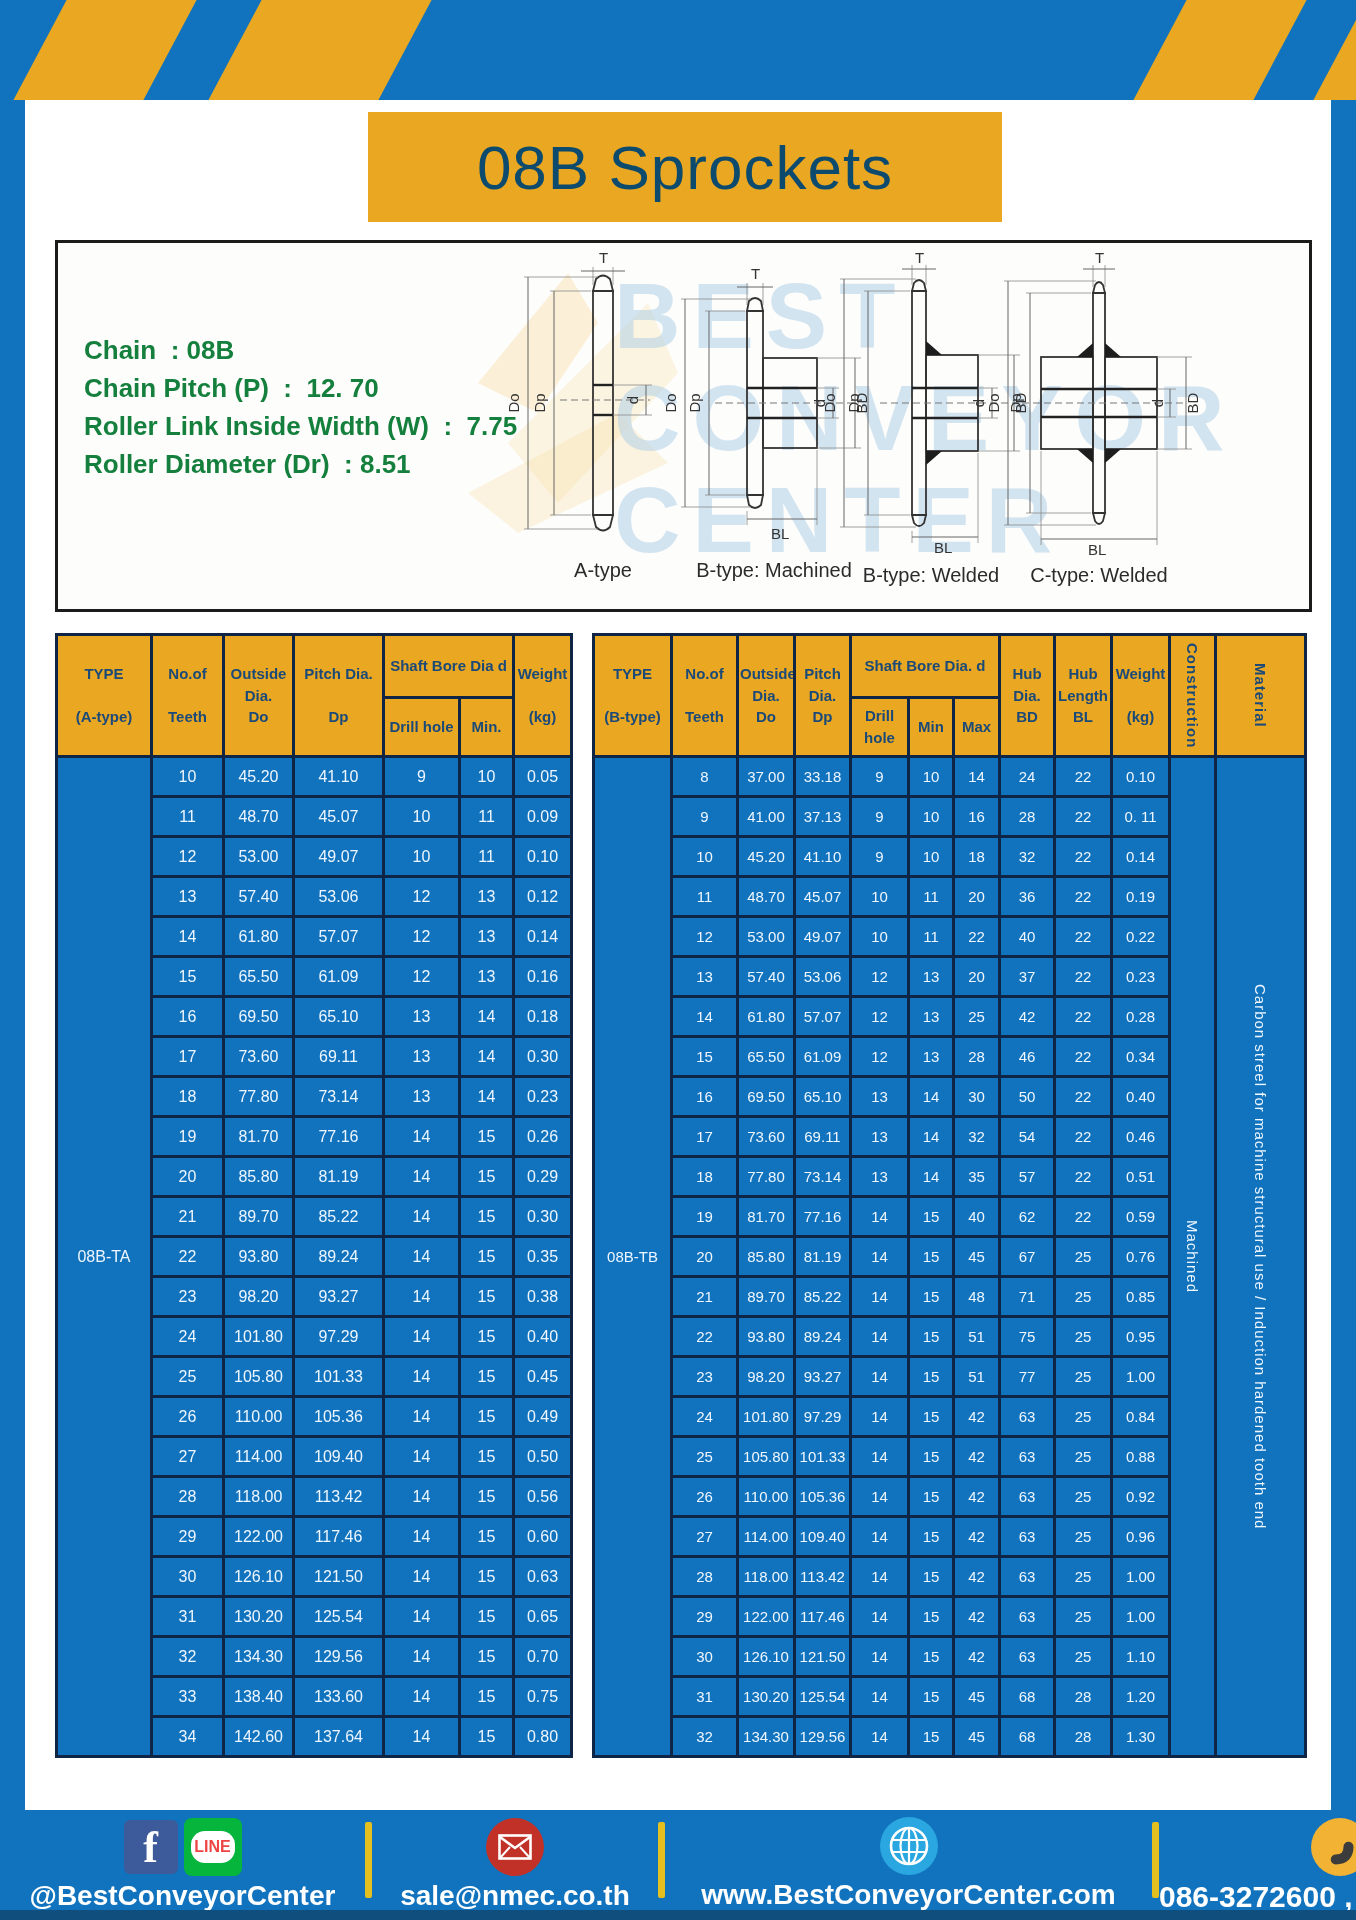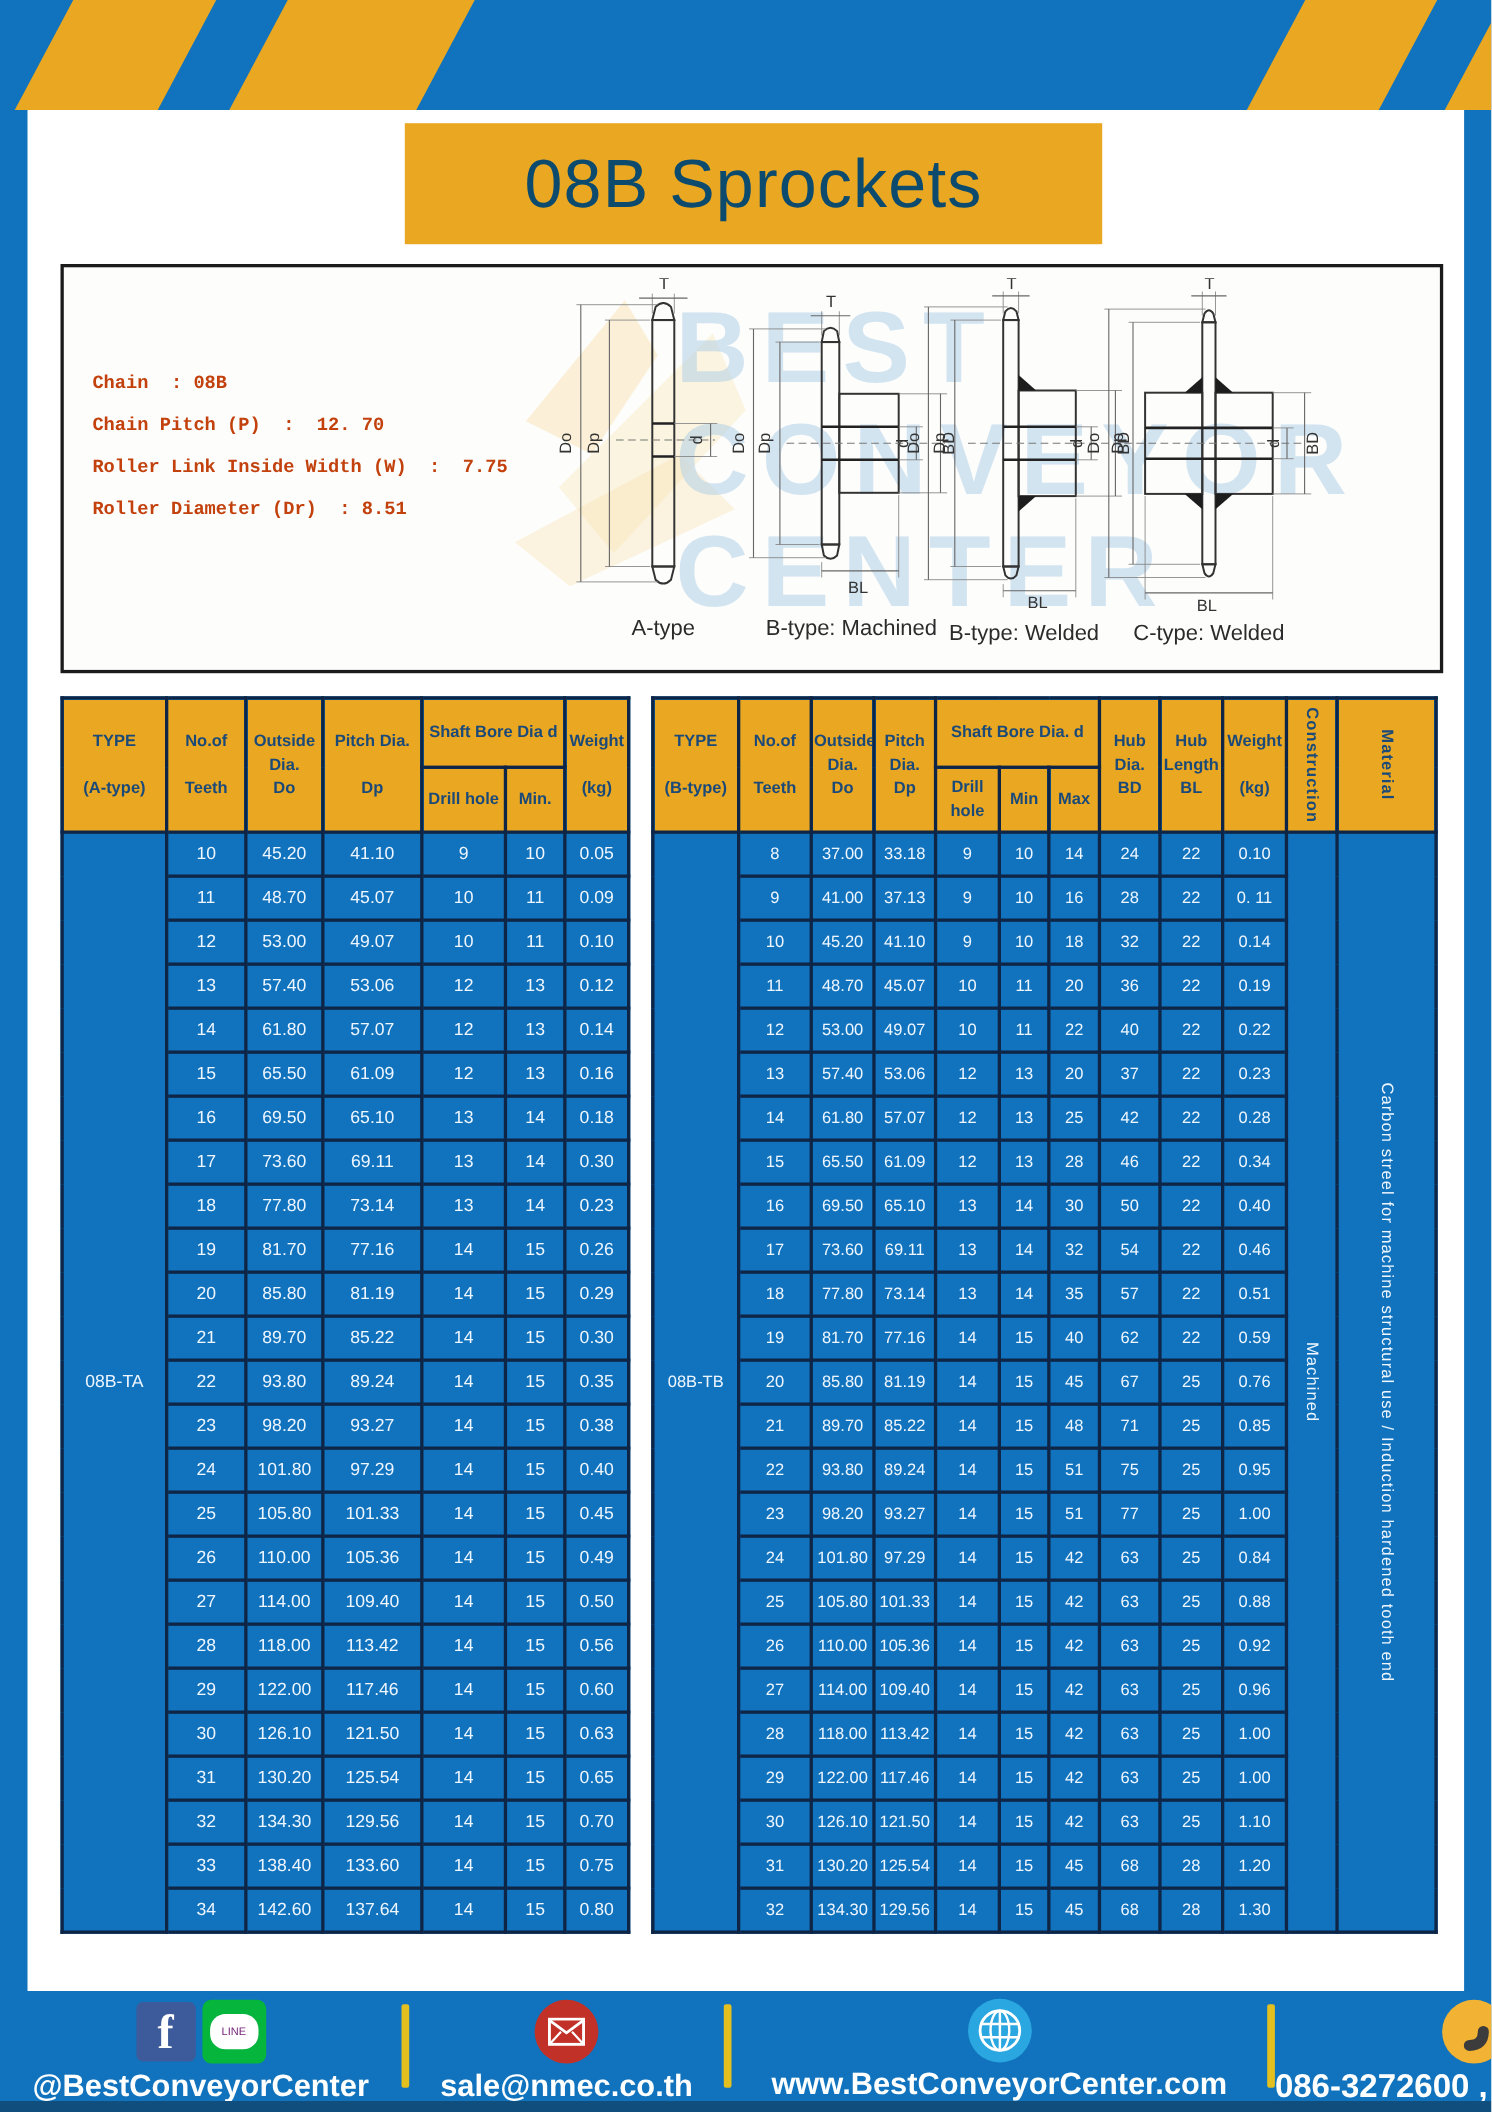--- a/index.html
+++ b/index.html
@@ -17,21 +17,21 @@
   
   .title-box{position:absolute;left:368px;top:112px;width:634px;height:110px;background:#e9a722;display:flex;align-items:center;justify-content:center;}
   .title-box span{font-size:62px;font-weight:normal;color:#0c4a6e;letter-spacing:1px;}
 
   
   .panel{position:absolute;left:55px;top:240px;width:1257px;height:372px;background:#fdfdfc;border:3px solid #1b1b1b;box-sizing:border-box;}
   .watermark{position:absolute;left:540px;top:22px;width:600px;z-index:0;pointer-events:none;}
   .watermark .wline{font-size:92px;font-weight:bold;letter-spacing:12px;color:rgba(177,208,231,0.55);line-height:102px;white-space:nowrap;margin-left:16px;}
   .wm-logo{position:absolute;left:390px;top:20px;z-index:0;opacity:.5;}
   .specs{position:absolute;left:26px;top:88px;z-index:2;}
-  .specs div{font-size:17px;font-weight:bold;color:#c2410c;line-height:38px;white-space:pre;font-family:Liberation Mono, monospace;}
+  .specs div{font-size:26px;font-weight:bold;color:#15803d;line-height:38px;white-space:pre;}
   .fig{position:absolute;top:10px;text-align:center;z-index:1;}
   .fig .cap{margin-top:2px;font-size:20px;color:#2b2b2b;}
   .fig svg text{font-family:"Liberation Sans",sans-serif;font-size:15px;fill:#333;}
   .dim{stroke:#666;stroke-width:1;}
   .ext{stroke:#888;stroke-width:0.8;}
   .body-line{stroke:#333;stroke-width:1.8;fill:none;}
   .bore{stroke:#222;stroke-width:2.4;}
   .cl{stroke:#777;stroke-width:1;stroke-dasharray:7 4;}
   .weld{fill:#1d1d1d;}
 
@@ -48,21 +48,21 @@
   .vh{writing-mode:vertical-rl;text-orientation:mixed;letter-spacing:1px;margin:0 auto;font-weight:bold;}
   .vtext{writing-mode:vertical-rl;text-orientation:mixed;margin:0 auto;font-size:15px;letter-spacing:1px;white-space:nowrap;}
 
   
   .fgroup{display:flex;flex-direction:column;align-items:center;justify-content:flex-start;padding-top:8px;box-sizing:border-box;}
   .fsep{width:7px;height:76px;background:#e3c020;align-self:center;border-radius:2px;flex:0 0 auto;}
   .flabel{color:#ffffff;font-weight:bold;font-size:28px;margin-top:4px;white-space:nowrap;}
   .ficons{display:flex;gap:6px;align-items:center;height:58px;}
   .fb-tile{width:54px;height:54px;background:#3d5b9a;border-radius:6px;display:flex;align-items:center;justify-content:center;color:#fff;font-size:44px;font-weight:bold;font-family:"Liberation Serif",serif;}
   .line-tile{width:58px;height:58px;background:#05b53c;border-radius:8px;display:flex;align-items:center;justify-content:center;}
-  .line-bubble{width:44px;height:32px;background:#fff;border-radius:14px;display:flex;align-items:center;justify-content:center;color:#701a75;font-size:10px;font-weight:normal;}
+  .line-bubble{width:44px;height:32px;background:#fff;border-radius:14px;display:flex;align-items:center;justify-content:center;color:#ef4444;font-size:16px;font-weight:bold;}
   .circle-icon{border-radius:50%;display:flex;align-items:center;justify-content:center;}
 </style>
 </head>
 <body>
 
 <div class="page">
 
   <div class="band-top">
     <div class="stripe" style="left:40px;width:130px;"></div>
     <div class="stripe" style="left:235px;width:170px;"></div>

